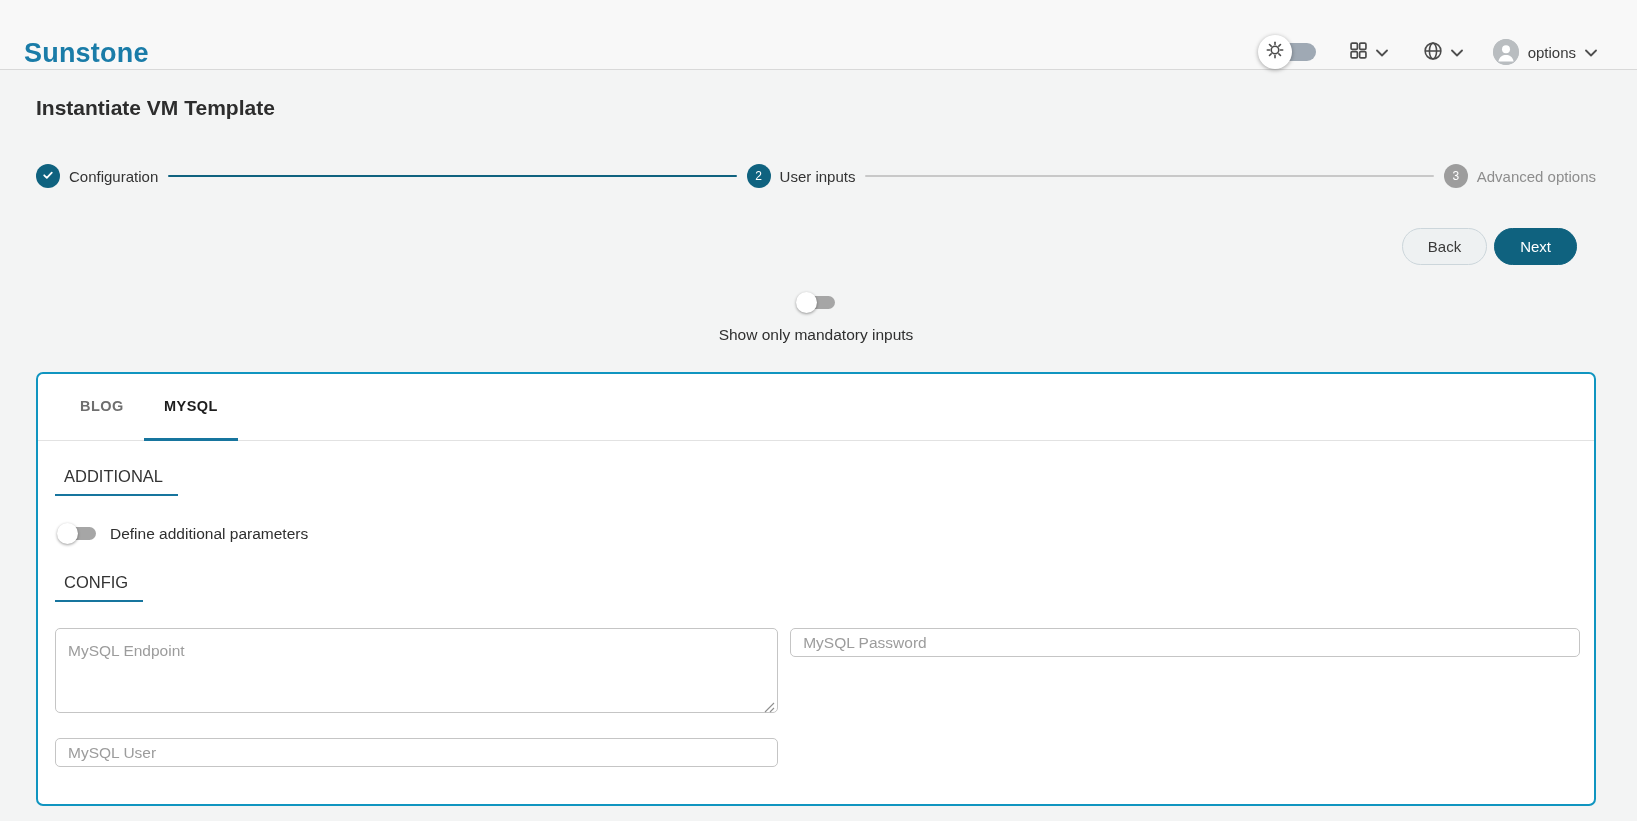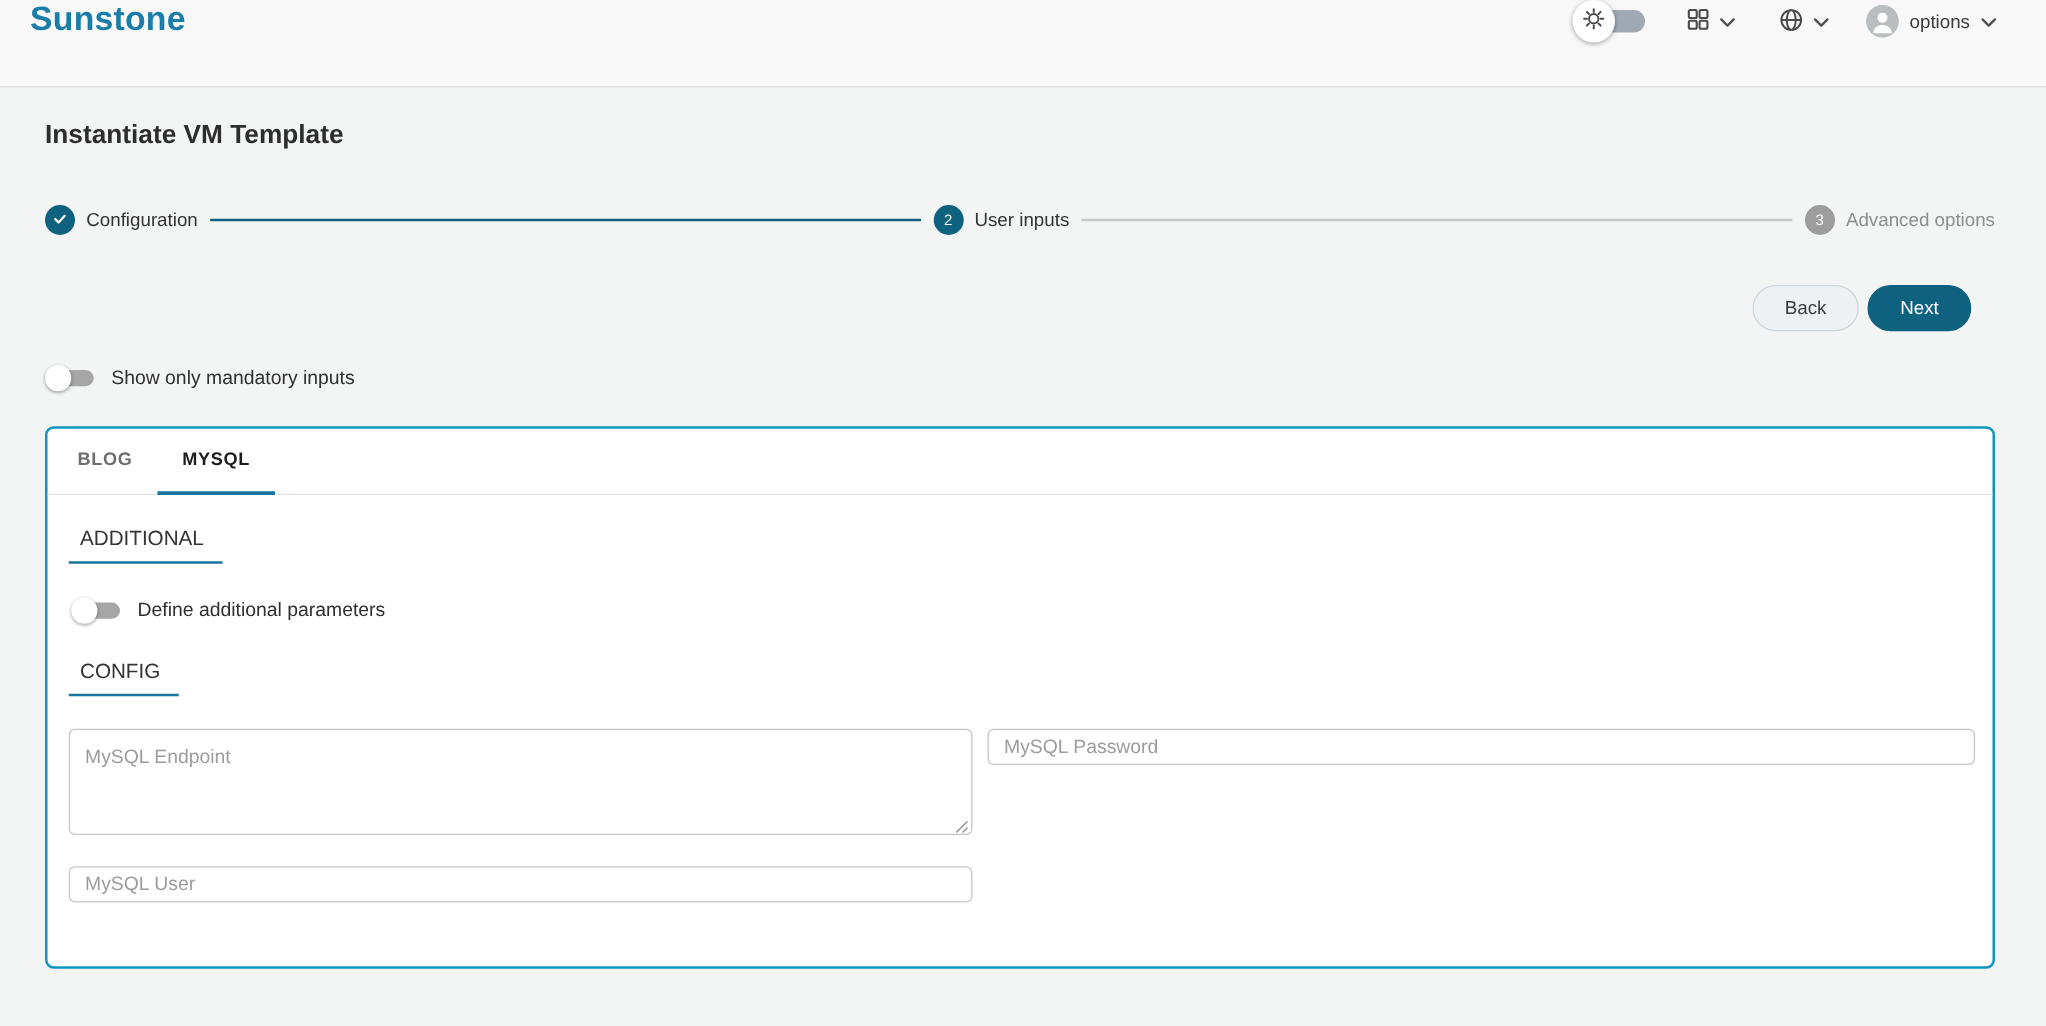--- a/index.html
+++ b/index.html
@@ -10,21 +10,21 @@
     color: #2e2e2e;
     overflow: hidden;
   }
 
   
   .app-header {
     height: 70px;
     background: #f8f8f8;
     border-bottom: 1px solid #d9d9d9;
     display: flex;
-    align-items: flex-start;
+    align-items: flex-end;
     justify-content: space-between;
     padding: 0 40px 0 24px;
   }
   .logo {
     font-size: 27px;
     font-weight: 700;
     color: #1a7ca8;
     letter-spacing: 0.2px;
   }
   .header-right { display: flex; align-items: center; gap: 26px; }
@@ -94,34 +94,34 @@
     background: #a6a6a6;
   }
   .switch .thumb {
     position: absolute; left: 0; top: 0;
     width: 21px; height: 21px; border-radius: 50%;
     background: #ffffff;
     box-shadow: 0 1px 3px rgba(0,0,0,0.4);
   }
   .toggle-row { display: flex; align-items: center; gap: 13px; }
   .toggle-label { font-size: 15.5px; color: #2f2f2f; }
-  .mandatory-row { margin: 27px 0 0 0; }
+  .mandatory-row { margin: 27px 0 0 0; flex-direction: column; }
 
   
   .card {
     margin-top: 28px;
     background: #ffffff;
     border: 2px solid #1095c0;
     border-radius: 7px;
     height: 434px;
   }
   .tab-bar {
     display: flex; align-items: stretch;
     border-bottom: 1px solid #e2e2e2;
-    height: 53px; padding-left: 4px;
+    height: 67px; padding-left: 22px;
   }
   .tab {
     display: flex; align-items: center;
     padding: 0 20px;
     font-size: 14.5px; font-weight: 700; letter-spacing: 0.5px;
     color: #6f6f6f; cursor: pointer;
     border-bottom: 3px solid transparent; margin-bottom: -1px;
   }
   .tab.active { color: #1d1d1d; border-bottom-color: #17759e; }
 

